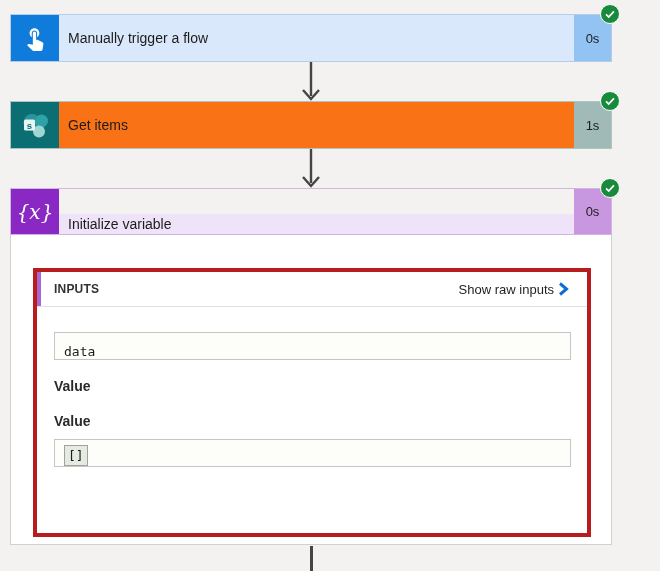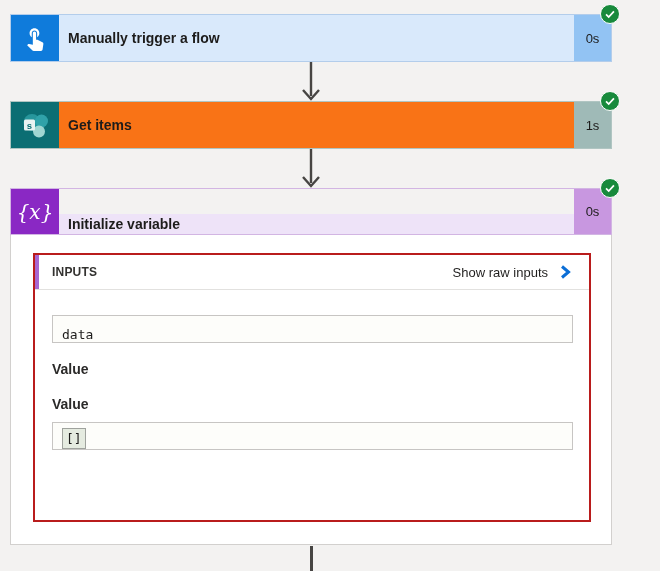--- a/index.html
+++ b/index.html
@@ -18,21 +18,21 @@
   .node {
     position:absolute; left:10px; width:602px; height:48px;
     display:flex; align-items:stretch; cursor:pointer;
   }
   .node-icon {
     width:48px; flex:0 0 48px;
     display:flex; align-items:center; justify-content:center;
   }
   .node-title {
     flex:1; display:flex; align-items:center;
-    padding-left:9px; font-size:14px; color:#1d1c1b;font-weight:bold;
+    padding-left:9px; font-size:14px; color:#1d1c1b;
   }
   .node-duration {
     width:37px; flex:0 0 37px;
     display:flex; align-items:center; justify-content:center;
     font-size:13px; color:#1d1c1b;
   }
   .node-trigger   { border:1px solid #b3cdeb; }
   .node-trigger   .node-icon { background:#0f7bdb; }
   .node-trigger   .node-title { background:#d9e9fb; }
   .node-trigger   .node-duration { background:#92c3f3; }
@@ -68,39 +68,39 @@
   }
 
   
   .details-card {
     position:absolute; left:10px; top:235px;
     width:602px; height:310px;
     background:#ffffff;
     border:1px solid #d2d0ce; border-top:none;
   }
   .inputs-panel {
-    position:absolute; left:22px; top:18px;
+    position:absolute; left:22px; top:33px;
     width:558px; height:269px;
-    border:2px solid #b91c1c; background:#fff;
+    border:4px solid #b91c1c; background:#fff;
   }
   .inputs-header {
     position:relative; height:35px;
     border-bottom:1px solid #e2e1df;
     display:flex; align-items:center; justify-content:space-between;
     padding:0 18px 0 17px;
   }
   .accent-bar {
     position:absolute; left:0; top:0; bottom:0; width:4px;
     background:#a767d2;
   }
   .inputs-title {
     font-size:12px; font-weight:600; color:#333230; letter-spacing:.2px;
   }
   .raw-link {
-    display:flex; align-items:center; gap:12px;
+    display:flex; align-items:center; gap:4px;
     font-size:13px; color:#201f1e; cursor:pointer;
   }
   .inputs-form { padding:25px 16px 0 17px; }
   .field-group { margin-bottom:17px; }
   .field-group:last-child { margin-bottom:0; }
   .field-label {
     font-size:14px; font-weight:600; color:#2b2a29;
     line-height:18px; margin-bottom:9px;
   }
   .field-box {

